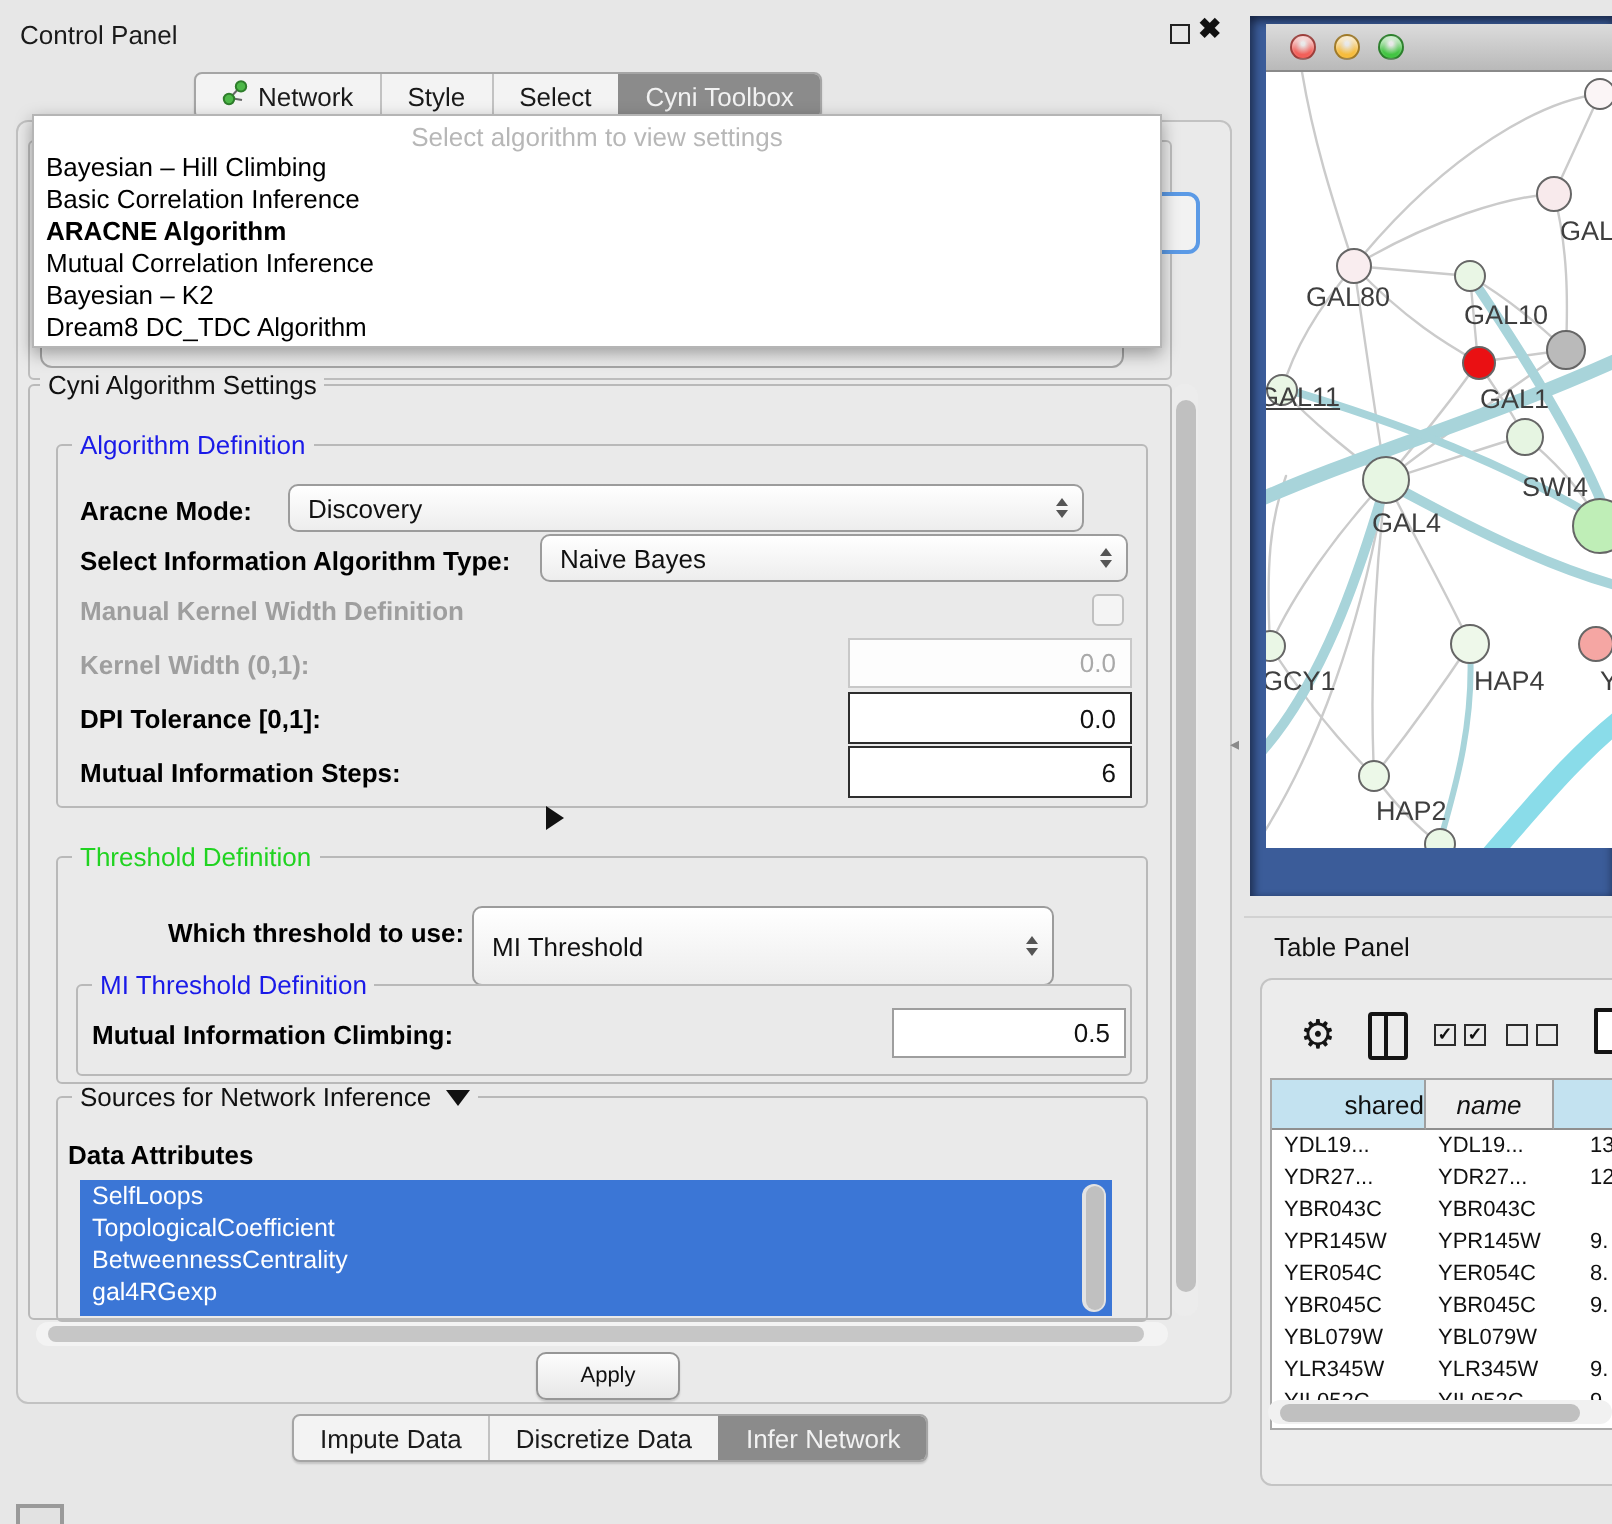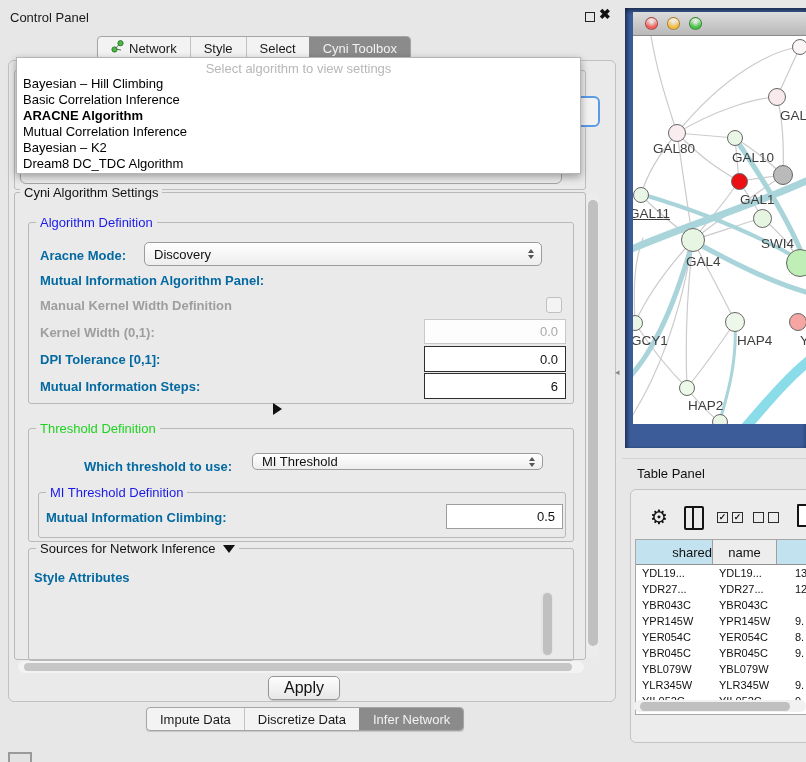--- a/index.html
+++ b/index.html
@@ -27,42 +27,42 @@
   
   #algo-dd{left:16px;top:57px;width:563px;height:115px;background:#ffffff;border:1px solid #b5b5b5;
            box-shadow:0 3px 8px rgba(0,0,0,.35);z-index:30;}
   #algo-dd .ph{text-align:center;color:#b7b7b7;font-size:13px;padding-top:3px;height:15px;}
   #algo-dd .it{padding:0 0 0 6px;font-size:13px;height:16px;line-height:16px;color:#000;}
   #algo-dd .it.b{font-weight:bold;}
   
   .gbox{border:1px solid #b9b9b9;border-radius:3px;}
   .gtitle{font-size:13px;background:#eaeaea;padding:0 4px;line-height:13px;white-space:nowrap;z-index:3;}
   .blue{color:var(--titleblue);} .green{color:var(--titlegreen);}
-  .lbl{font-size:13px;font-weight:bold;color:#0369a1;white-space:nowrap;}
+  .lbl{font-size:13px;font-weight:bold;color:#000000;white-space:nowrap;}
   .lbl.plain{font-weight:normal;}
   .lbl.dis{color:#9e9e9e;}
   .combo{display:flex;align-items:center;border:1px solid #9c9c9c;border-radius:5px;
          background:linear-gradient(#ffffff,#ededed);font-size:13px;padding-left:9px;box-sizing:border-box;}
   .spin{position:absolute;right:7px;top:50%;transform:translateY(-50%);display:flex;flex-direction:column;gap:2px;}
   .tri-u{width:0;height:0;border-left:3.5px solid transparent;border-right:3.5px solid transparent;border-bottom:4.5px solid #555;}
   .tri-d{width:0;height:0;border-left:3.5px solid transparent;border-right:3.5px solid transparent;border-top:4.5px solid #555;}
   .input{display:flex;align-items:center;justify-content:flex-end;border:1px solid #9e9e9e;background:#fff;
          font-size:13px;padding:0 7px;box-sizing:border-box;}
   .input.dark{border-color:#2e2e2e;}
   .input.dis{border-color:#c8c8c8;color:#a9a9a9;background:#fdfdfd;}
   .cbx{width:14px;height:14px;border:1px solid #c0c0c0;border-radius:3px;background:#f4f4f4;}
   .tri-right{width:0;height:0;border-top:6px solid transparent;border-bottom:6px solid transparent;border-left:9px solid #111;}
   .tri-down{width:0;height:0;border-left:6px solid transparent;border-right:6px solid transparent;border-top:8px solid #111;display:inline-block;}
   #attr-list{left:40px;top:590px;width:516px;height:68px;background:var(--selblue);overflow:hidden;}
   #attr-list .ai{color:#fff;font-size:12.5px;height:16px;line-height:16px;padding-left:6px;white-space:nowrap;}
   .sb-v{background:#ececec;border-radius:6px;}
   .thumb{background:#c0c0c0;border-radius:6px;}
   #apply-btn{left:268px;top:676px;width:70px;height:22px;border:1px solid #969696;border-radius:5px;
              background:linear-gradient(#fdfdfd,#e7e7e7);display:flex;align-items:center;justify-content:center;
-             font-size:16px;box-shadow:0 1px 1px rgba(0,0,0,.15);}
+             font-size:11px;box-shadow:0 1px 1px rgba(0,0,0,.15);}
   
   #net-win{left:625px;top:8px;width:181px;height:440px;background:var(--netborder);
            box-shadow:inset 0 3px 4px rgba(0,0,10,.45), inset 3px 0 3px rgba(0,0,10,.25);}
   #net-title{left:8px;top:4px;width:173px;height:24px;background:linear-gradient(#dcdcdc,#b9b9b9);
              border-bottom:1px solid #8a8a8a;display:flex;align-items:center;gap:9px;padding-left:12px;box-sizing:border-box;}
   .tl{width:13px;height:13px;border-radius:50%;border:1px solid rgba(0,0,0,.35);box-sizing:border-box;
       box-shadow:inset 0 2px 2px rgba(255,255,255,.6);}
   #net-canvas{left:8px;top:28px;width:173px;height:388px;background:#ffffff;overflow:hidden;}
   .node{position:absolute;border-radius:50%;border:1px solid #666;box-sizing:border-box;}
   .nlabel{position:absolute;font-size:13.5px;color:#3e3e3e;white-space:nowrap;}
@@ -140,21 +140,28 @@
 
     <div class="abs lbl" style="left:40px;top:248px;">Aracne Mode:</div>
     <div class="abs combo" style="left:144px;top:242px;width:398px;height:24px;">
       <span>Discovery</span>
       <span class="spin">
           <span class="tri-u"></span>
           <span class="tri-d"></span>
         </span>
     </div>
 
-    <div class="abs lbl" style="left:40px;top:273px;">Mutual Information Algorithm Panel:</div>
+    <div class="abs lbl" style="left:40px;top:273px;">Select Information Algorithm Type:</div>
+    <div class="abs combo" style="left:270px;top:267px;width:294px;height:24px;">
+      <span>Naive Bayes</span>
+      <span class="spin">
+          <span class="tri-u"></span>
+          <span class="tri-d"></span>
+        </span>
+    </div>
 
     <div class="abs lbl dis" style="left:40px;top:298px;">Manual Kernel Width Definition</div>
     <div class="abs cbx" style="left:546px;top:297px;"></div>
 
     <div class="abs lbl dis" style="left:40px;top:325px;">Kernel Width (0,1):</div>
     <div class="abs input dis" style="left:424px;top:319px;width:142px;height:25px;">
       <span>0.0</span>
     </div>
 
     <div class="abs lbl" style="left:40px;top:352px;">DPI Tolerance [0,1]:</div>
@@ -166,43 +173,49 @@
     <div class="abs input dark" style="left:424px;top:373px;width:142px;height:26px;">
       <span>6</span>
     </div>
 
     <div class="abs tri-right" style="left:273px;top:403px;"></div>
 
     <div class="abs gbox" style="left:28px;top:428px;width:544px;height:112px;"></div>
     <div class="abs gtitle green" style="left:36px;top:422px;">Threshold Definition</div>
 
     <div class="abs lbl" style="left:84px;top:459px;">Which threshold to use:</div>
-    <div class="abs combo" style="left:252px;top:453px;width:291px;height:17px;">
+    <div class="abs combo" style="left:236px;top:453px;width:291px;height:40px;">
       <span>MI Threshold</span>
       <span class="spin">
           <span class="tri-u"></span>
           <span class="tri-d"></span>
         </span>
     </div>
 
     <div class="abs gbox" style="left:38px;top:492px;width:526px;height:44px;"></div>
     <div class="abs gtitle blue" style="left:46px;top:486px;">MI Threshold Definition</div>
 
     <div class="abs lbl" style="left:46px;top:510px;">Mutual Information Climbing:</div>
     <div class="abs input" style="left:446px;top:504px;width:117px;height:25px;">
       <span>0.5</span>
     </div>
 
     <div class="abs gbox" style="left:28px;top:548px;width:544px;height:111px;"></div>
     <div class="abs gtitle" style="left:36px;top:542px;">
       <span>Sources for Network Inference</span>
       <span class="tri-down" style="margin-left:4px;"></span>
     </div>
-    <div class="abs lbl" style="left:34px;top:570px;">Style Attributes</div>
-
+    <div class="abs lbl" style="left:34px;top:570px;">Data Attributes</div>
+
+    <div class="abs" id="attr-list">
+        <div class="ai">SelfLoops</div>
+        <div class="ai">TopologicalCoefficient</div>
+        <div class="ai">BetweennessCentrality</div>
+        <div class="ai">gal4RGexp</div>
+      </div>
     <div class="abs sb-v" style="left:541px;top:592px;width:12px;height:64px;background:#e3e3e3;"></div>
     <div class="abs thumb" style="left:543px;top:593px;width:9px;height:62px;"></div>
 
     <div class="abs sb-v" style="left:18px;top:661px;width:566px;height:12px;background:#f3f3f3;"></div>
     <div class="abs thumb" style="left:24px;top:663px;width:548px;height:8px;background:#c6c6c6;"></div>
 
     <div class="abs" id="apply-btn">
       <span>Apply</span>
     </div>
 
@@ -267,21 +280,21 @@
         <div class="node" style="left:135px;top:52px;width:18px;height:18px;background:#f8eaec;"></div>
         <div class="nlabel" style="left:147px;top:72px;">GAL</div>
         <div class="node" style="left:35px;top:88px;width:18px;height:18px;background:#f9edef;"></div>
         <div class="nlabel" style="left:20px;top:105px;">GAL80</div>
         <div class="node" style="left:94px;top:94px;width:16px;height:16px;background:#e9f6e5;"></div>
         <div class="nlabel" style="left:99px;top:114px;">GAL10</div>
         <div class="node" style="left:97.5px;top:136.5px;width:17px;height:17px;background:#ea1013;"></div>
         <div class="nlabel" style="left:107px;top:156px;">GAL1</div>
         <div class="node" style="left:140px;top:129px;width:20px;height:20px;background:#bababa;"></div>
         <div class="node" style="left:0px;top:151px;width:16px;height:16px;background:#e9f6e5;"></div>
-        <div class="nlabel" style="left:-4px;top:170px;text-decoration:underline;">GAL11</div>
+        <div class="nlabel" style="left:-4px;top:155px;text-decoration:underline;">GAL11</div>
         <div class="node" style="left:119.5px;top:172.5px;width:19px;height:19px;background:#e6f5e2;"></div>
         <div class="nlabel" style="left:128px;top:200px;">SWI4</div>
         <div class="node" style="left:48px;top:192px;width:24px;height:24px;background:#e7f6e3;"></div>
         <div class="nlabel" style="left:53px;top:218px;">GAL4</div>
         <div class="node" style="left:153px;top:213px;width:28px;height:28px;background:#bfeeb7;"></div>
         <div class="node" style="left:-6px;top:279px;width:16px;height:16px;background:#eaf7e6;"></div>
         <div class="nlabel" style="left:-2px;top:297px;">GCY1</div>
         <div class="node" style="left:92px;top:276px;width:20px;height:20px;background:#eef8ea;"></div>
         <div class="nlabel" style="left:104px;top:297px;">HAP4</div>
         <div class="node" style="left:156px;top:277px;width:18px;height:18px;background:#f5a6a3;"></div>
@@ -306,21 +319,21 @@
   </div>
   <div class="abs" style="left:753px;top:512px;display:flex;gap:4px;">
     <div style="width:9px;height:9px;border:1.5px solid #2c2c2c;"></div>
     <div style="width:9px;height:9px;border:1.5px solid #2c2c2c;"></div>
   </div>
   <div class="abs" style="left:797px;top:504px;width:13px;height:19px;border:2px solid #141414;border-radius:1px;background:#fff;"></div>
 
   <div class="abs" id="tbl">
     <div class="trow" id="tbl-head">
         <div class="hcell hl" style="width:77px;padding-left:47px;">shared...</div>
-        <div class="hcell" style="width:64px;">name</div>
+        <div class="hcell" style="width:64px;font-style:italic;">name</div>
         <div class="hcell hl" style="width:60px;"></div>
       </div>
     <div id="tbl-body">
         <div class="trow">
           <div class="tcell" style="width:77px;">YDL19...</div>
           <div class="tcell" style="width:76px;">YDL19...</div>
           <div class="tcell" style="width:60px;">13</div>
         </div>
         <div class="trow">
           <div class="tcell" style="width:77px;">YDR27...</div>

